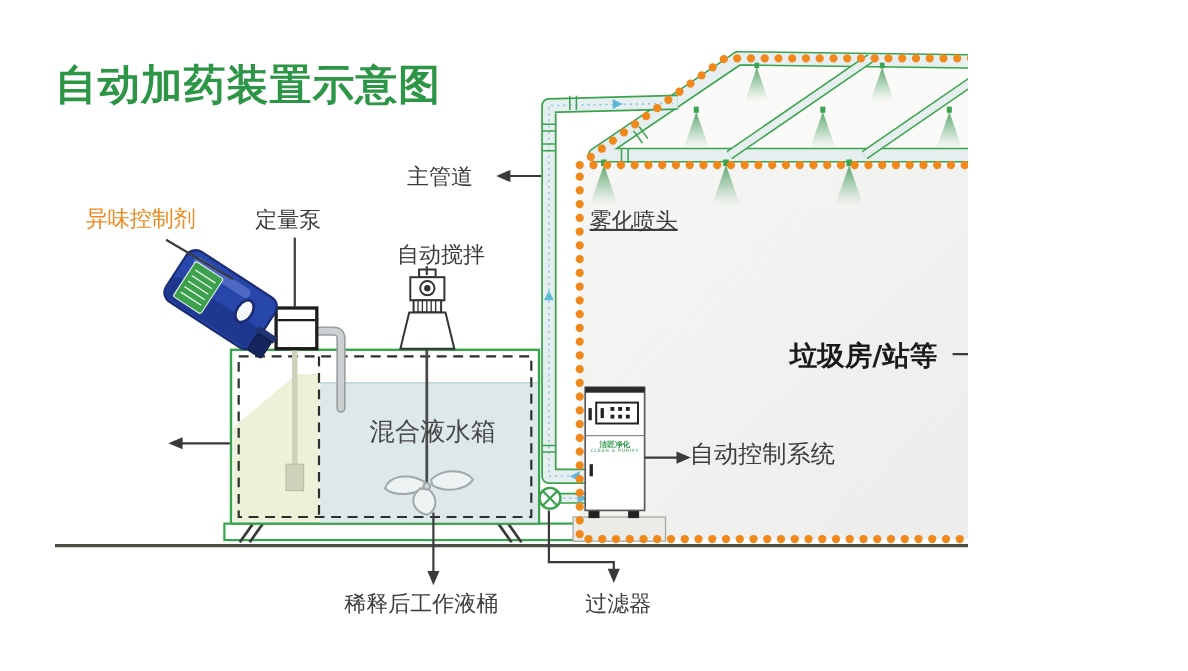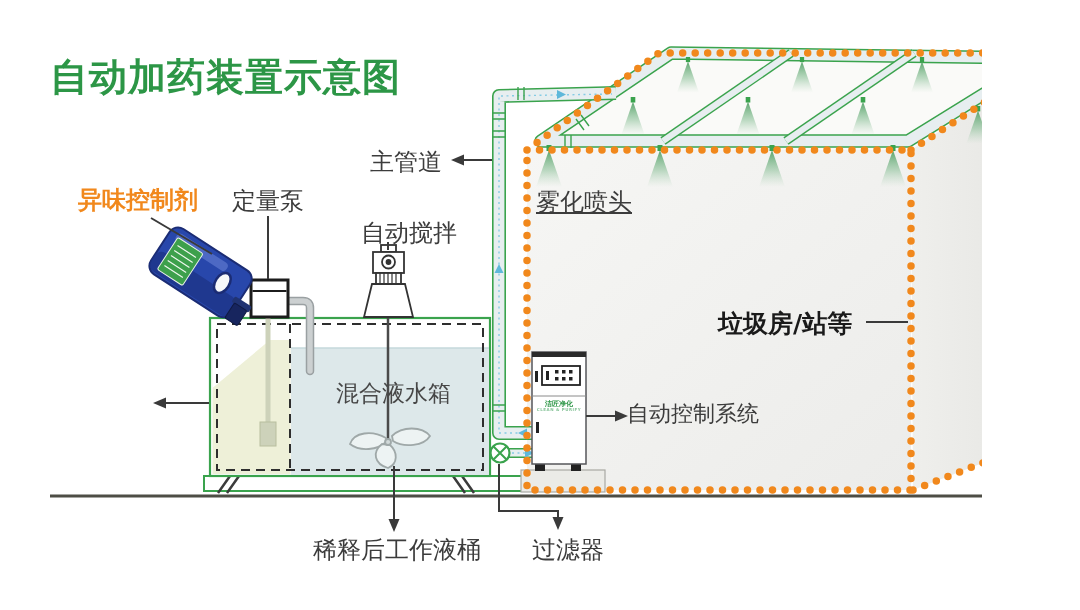--- a/index.html
+++ b/index.html
@@ -1,21 +1,21 @@
 <!DOCTYPE html>
 <html><head>
 <meta charset="utf-8">
 <style>
   html,body{margin:0;padding:0;background:#fff;}
-  #stage{position:relative;width:982px;height:610px;background:#fff;overflow:hidden;
+  #stage{position:relative;width:880px;height:610px;background:#fff;overflow:hidden;
          font-family:"DejaVu Sans","Liberation Sans",sans-serif;}
   #stage svg{position:absolute;left:0;top:0;}
-  .lbl{position:absolute;color:#3c3c3c;font-size:24px;font-weight:500;white-space:nowrap;line-height:1.1;}
+  .lbl{position:absolute;color:#3c3c3c;font-size:20px;font-weight:500;white-space:nowrap;line-height:1.1;}
   #title{left:50px;top:57px;font-size:38px;font-weight:900;color:#2C9646;letter-spacing:1px;}
-  #lbl-odor{left:78px;top:187px;color:#F1881C;font-weight:700;}
+  #lbl-odor{left:78px;top:187px;color:#F1881C;font-weight:400;}
   #lbl-pump{left:232px;top:188px;}
   #lbl-stir{left:361px;top:220px;}
   #lbl-mainpipe{left:370px;top:149px;}
   #lbl-nozzle{left:536px;top:189px;text-decoration:underline;}
   #lbl-garbage{left:718px;top:310px;font-size:25px;font-weight:800;color:#1a1a1a;}
   #lbl-mixtank{left:336px;top:381px;font-size:23px;color:#474747;}
   #lbl-stock{left:57px;top:376px;line-height:27px;}
   #lbl-control{left:627px;top:402px;font-size:22px;}
   #lbl-diluted{left:313px;top:537px;}
   #lbl-filter{left:515px;top:537px;margin-left:17px;}

